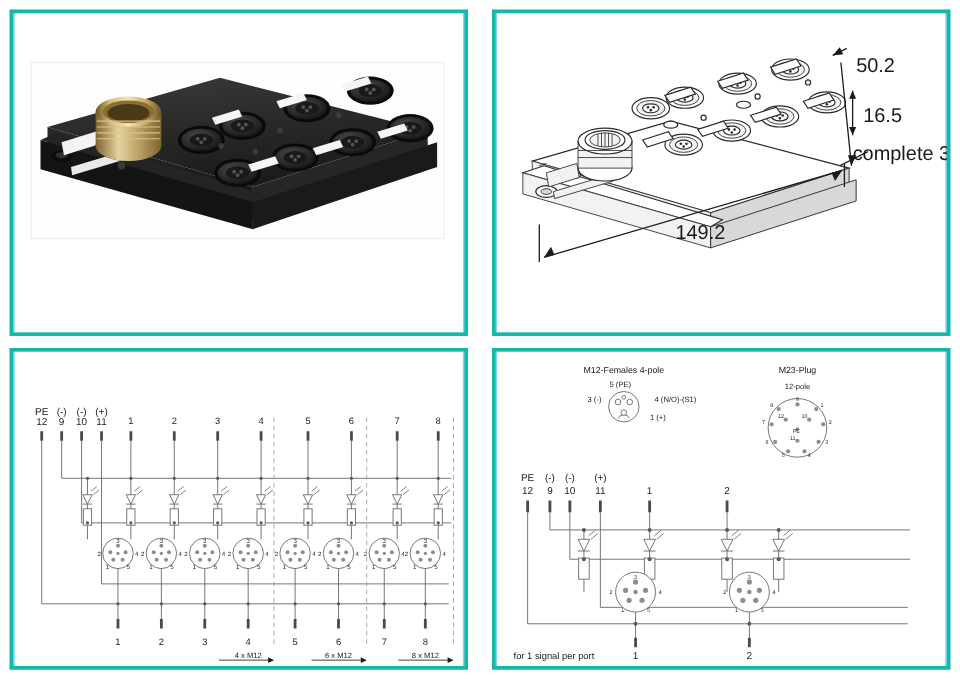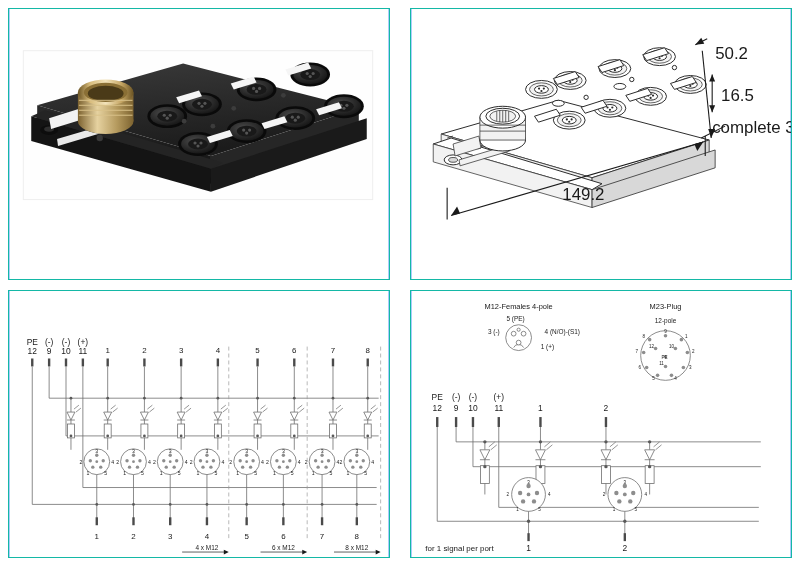--- a/index.html
+++ b/index.html
@@ -1,17 +1,17 @@
 <!DOCTYPE html>
 <html><head>
 <meta charset="utf-8">
 <style>
   html,body{margin:0;padding:0;background:#ffffff;}
   body{width:800px;height:566px;position:relative;font-family:"Liberation Sans",sans-serif;color:#1a1a1a;overflow:hidden;}
-  .panel{position:absolute;border:1px solid #14b8a6;background:#3b82f6;box-sizing:border-box;padding-left:36px;}
+  .panel{position:absolute;border:3px solid #14b8a6;background:#7dd3fc;box-sizing:border-box;padding-left:36px;}
   #panel-photo{left:8px;top:8px;width:382px;height:272px;}
   #panel-dim{left:410px;top:8px;width:382px;height:272px;}
   #panel-sch8{left:8px;top:290px;width:382px;height:268px;}
   #panel-sch2{left:410px;top:290px;width:382px;height:268px;}
   .fill{position:absolute;left:0;top:0;width:100%;height:100%;}
   svg{display:block;}
   text{font-family:"Liberation Sans",sans-serif;fill:#1a1a1a;}
   .dimtxt{font-size:17px;}
   .hdr{font-size:8.5px;}
   .pnum{font-size:8px;}

